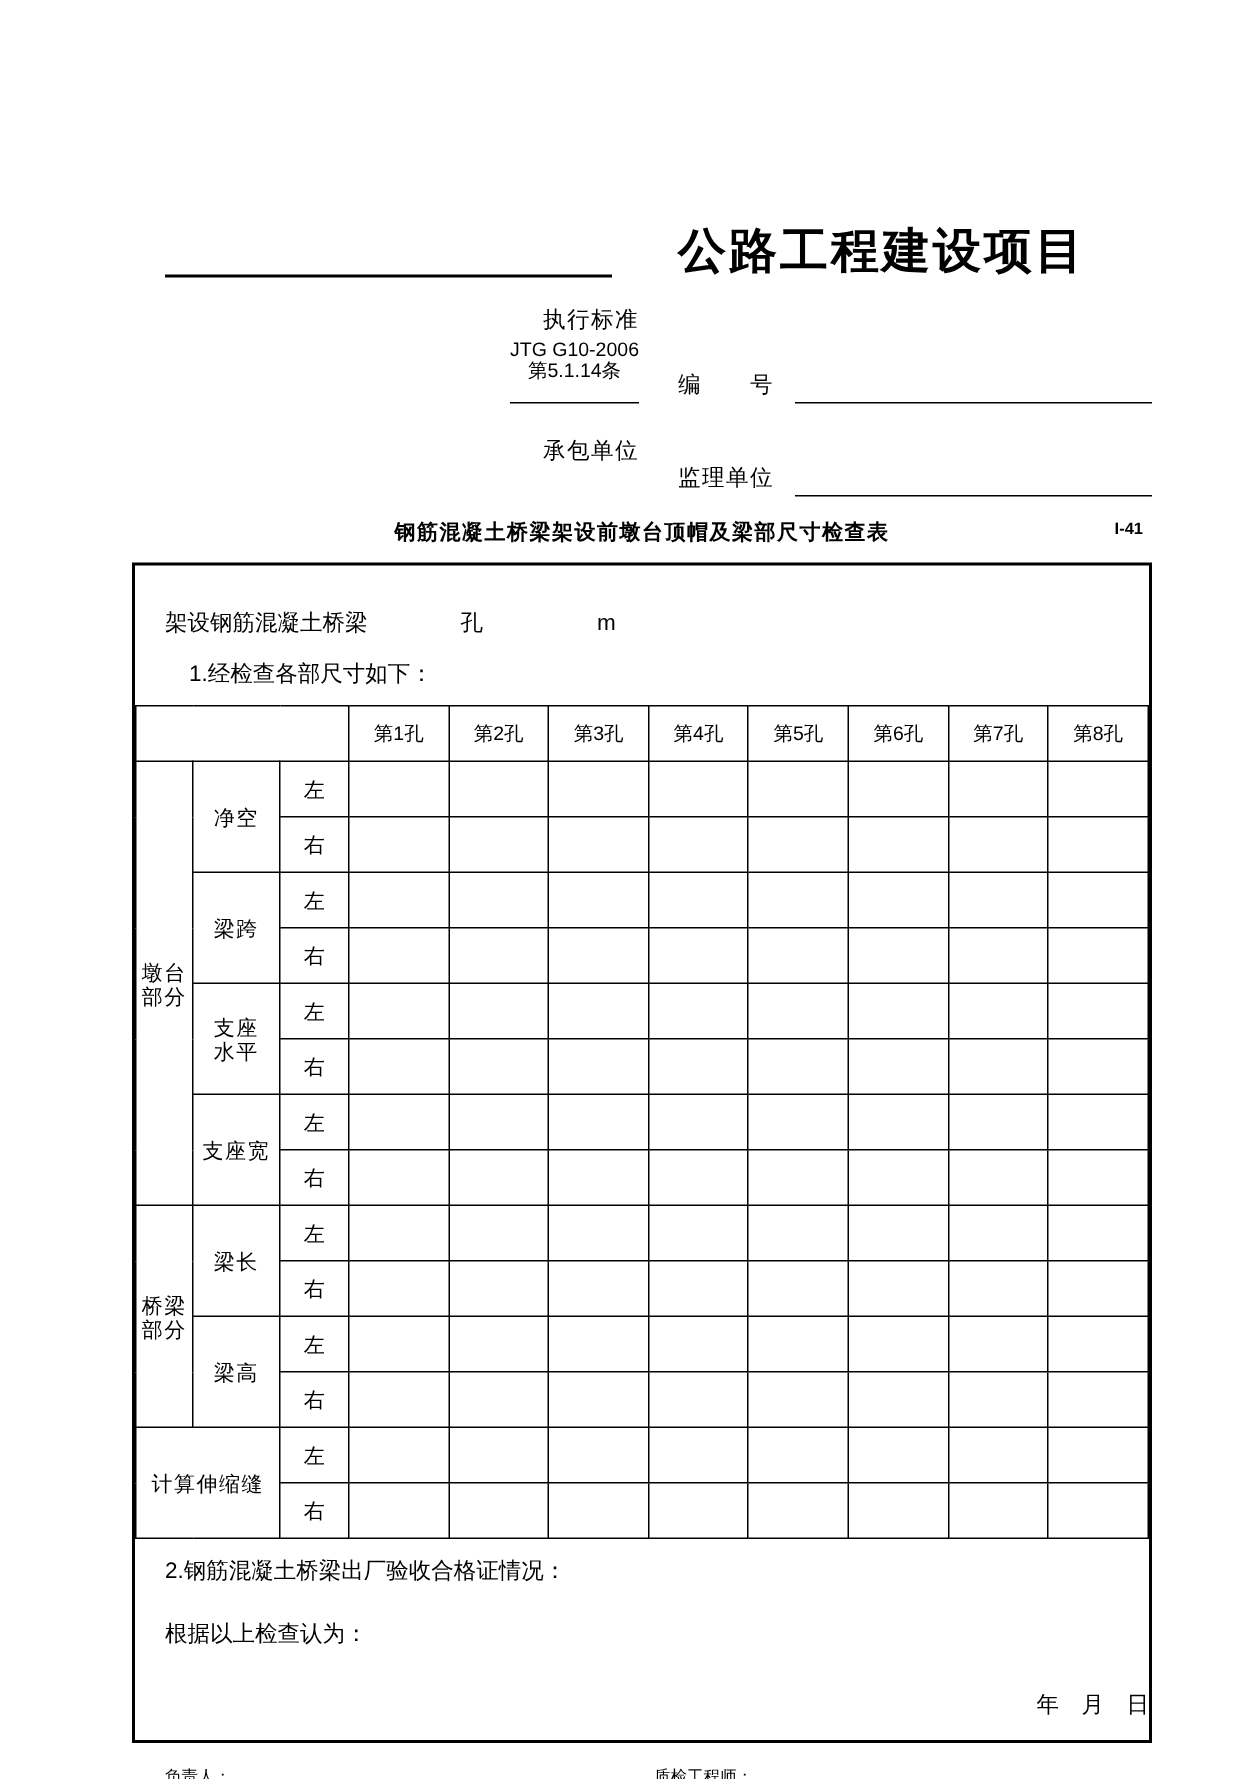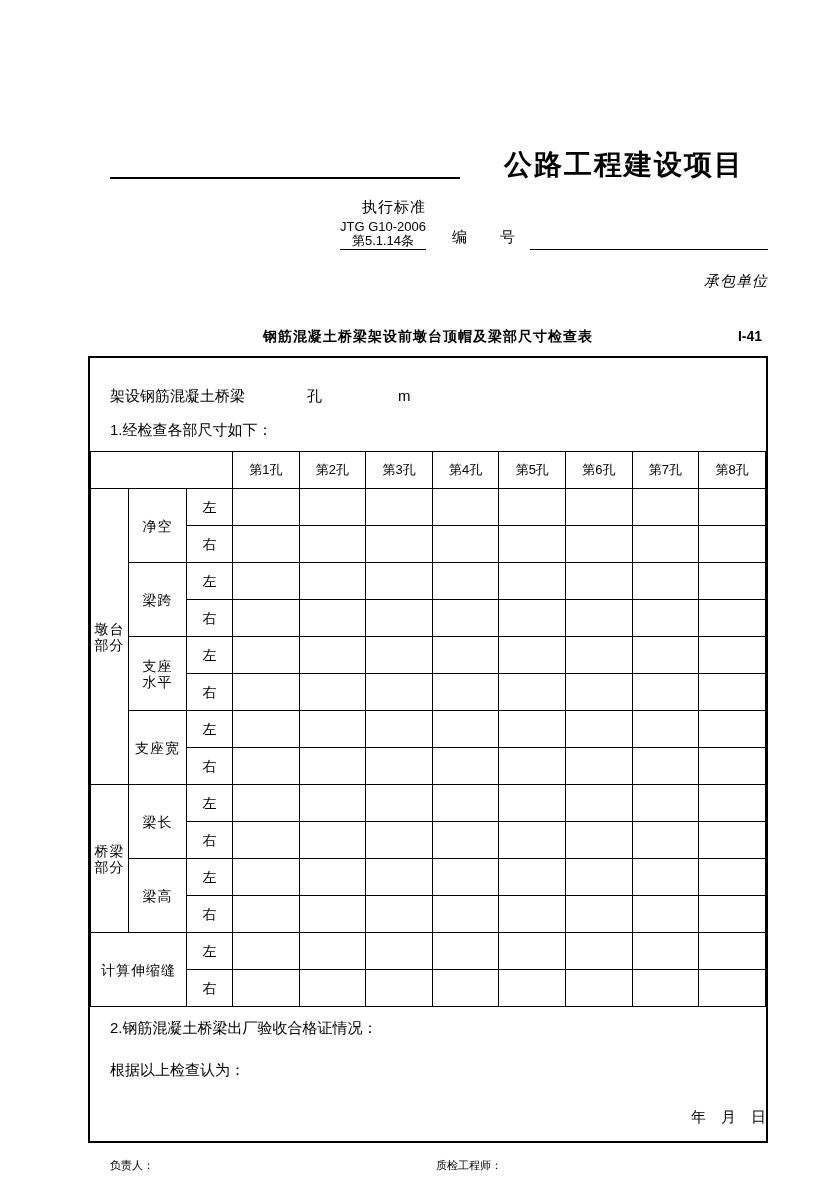--- a/index.html
+++ b/index.html
@@ -5,44 +5,44 @@
   * { margin:0; padding:0; box-sizing:border-box; }
   html,body { background:#ffffff; }
   body { font-family:"Liberation Sans","DejaVu Sans",sans-serif; color:#000; }
   .page {
     position:relative; width:838px; height:1186px; background:#fff;
     padding:146px 70px 0 88px; overflow:hidden;
   }
   
   .title-row { display:flex; align-items:flex-end; }
   .title-line { flex:1; border-bottom:2px solid #000; margin:0 44px 5px 22px; height:1px; }
-  .main-title { font-size:28px; font-weight:bold; letter-spacing:2px; margin-right:24px; white-space:nowrap; }
+  .main-title { font-size:32px; font-weight:bold; letter-spacing:2px; margin-right:44px; white-space:nowrap; }
 
   .field-row { display:flex; align-items:flex-end; }
   .row-std { margin-top:14px; }
-  .row-unit { margin-top:22px;font-style:italic; }
+  .row-unit { margin-top:22px; }
   .pair { flex:1; display:flex; align-items:flex-end; }
   .pair.first { margin-left:22px;flex-direction:column; }
   .pair + .pair { margin-left:26px; }
   .flabel { font-size:15px; white-space:pre; padding-bottom:3px; letter-spacing:1px; }
   .fline {
     flex:1; border-bottom:1px solid #000; margin-left:14px; min-height:18px;
-    text-align:center; font-size:13px; line-height:14px; white-space:pre-line; padding-bottom:1px;
+    text-align:center; font-size:13px; line-height:14px; white-space:pre-line; padding-bottom:14px;
   }
   .form-title-row { position:relative; text-align:center; margin-top:15px; height:20px; }
   .form-title { font-size:14px; font-weight:bold; letter-spacing:1px; }
-  .form-code { position:absolute; right:6px; top:1px; font-size:14px; font-weight:bold; }
+  .form-code { position:absolute; right:6px; top:1px; font-size:11px; font-weight:bold; }
 
   
   .box { border:2px solid #000; margin-top:9px; padding:0; }
   .box-p { font-size:15px; padding-left:20px; }
   .p-bridge { padding-top:29px; }
   .p-bridge .gap1 { display:inline-block; width:62px; }
   .p-bridge .gap2 { display:inline-block; width:76px; }
-  .p-sect1 { margin-top:15px; margin-bottom:11px; }
+  .p-sect1 { margin-top:15px; margin-bottom:11px;margin-left:16px; }
 
   table { border-collapse:collapse; width:100%; table-layout:fixed; }
   td { border:1px solid #000; height:37px; text-align:center; vertical-align:middle;
        font-size:14px; line-height:16px; }
   td.hdr { font-size:13px; }
   td.grp { white-space:pre-line; letter-spacing:1px; }
   td.item { white-space:pre-line; letter-spacing:1px; }
   td.merged { letter-spacing:1px; }
 
   .p-sect2 { margin-top:12px; }
@@ -73,20 +73,24 @@
       <span class="flabel">编　　号</span>
       <span class="fline"></span>
     </div>
   </div>
 
   <div class="field-row row-unit">
     <div class="pair first">
       <span class="flabel">承包单位</span>
       <span class="fline"></span>
     </div>
+    <div class="pair">
+      <span class="flabel">监理单位</span>
+      <span class="fline"></span>
+    </div>
   </div>
 
   <div class="form-title-row">
     <span class="form-title">钢筋混凝土桥梁架设前墩台顶帽及梁部尺寸检查表</span>
     <span class="form-code">I-41</span>
   </div>
 
   <div class="box">
 
     <div class="box-p p-bridge"><span>架设钢筋混凝土桥梁</span><span class="gap1"></span><span>孔</span><span class="gap2"></span><span>m</span></div>

